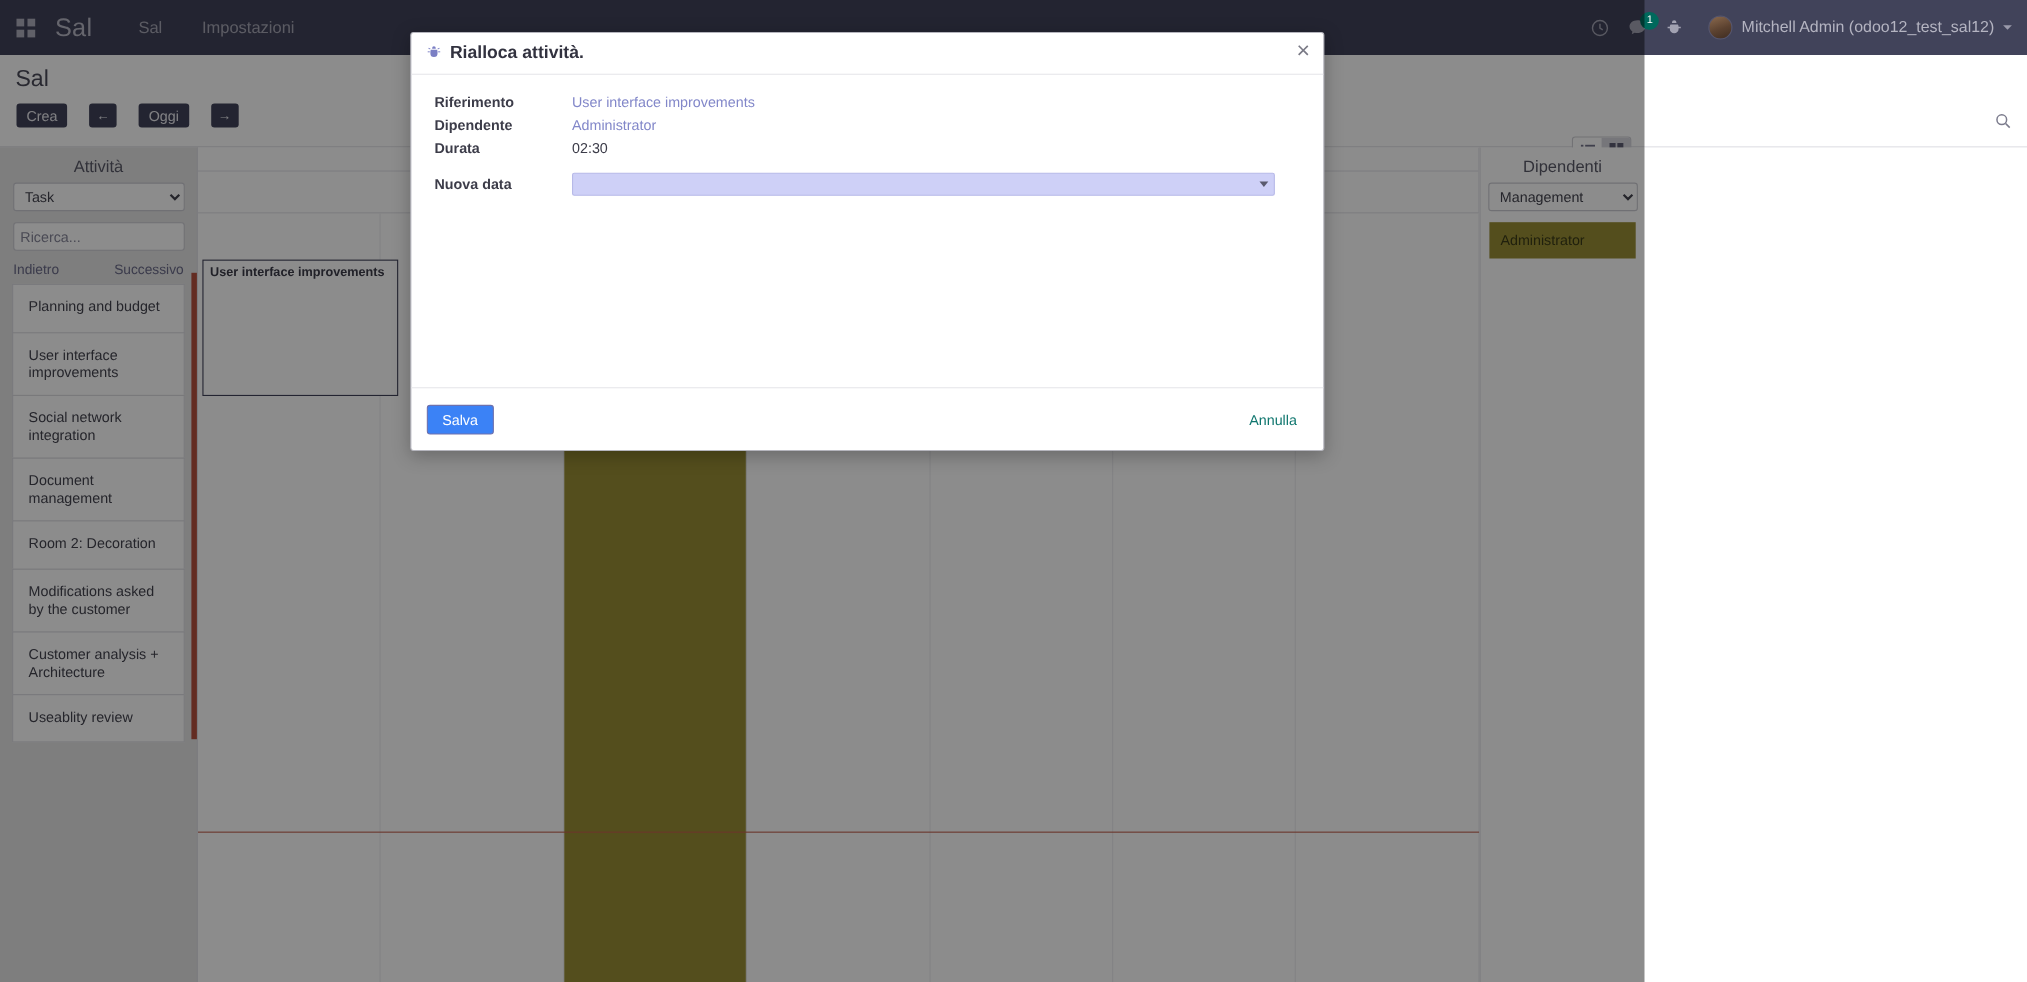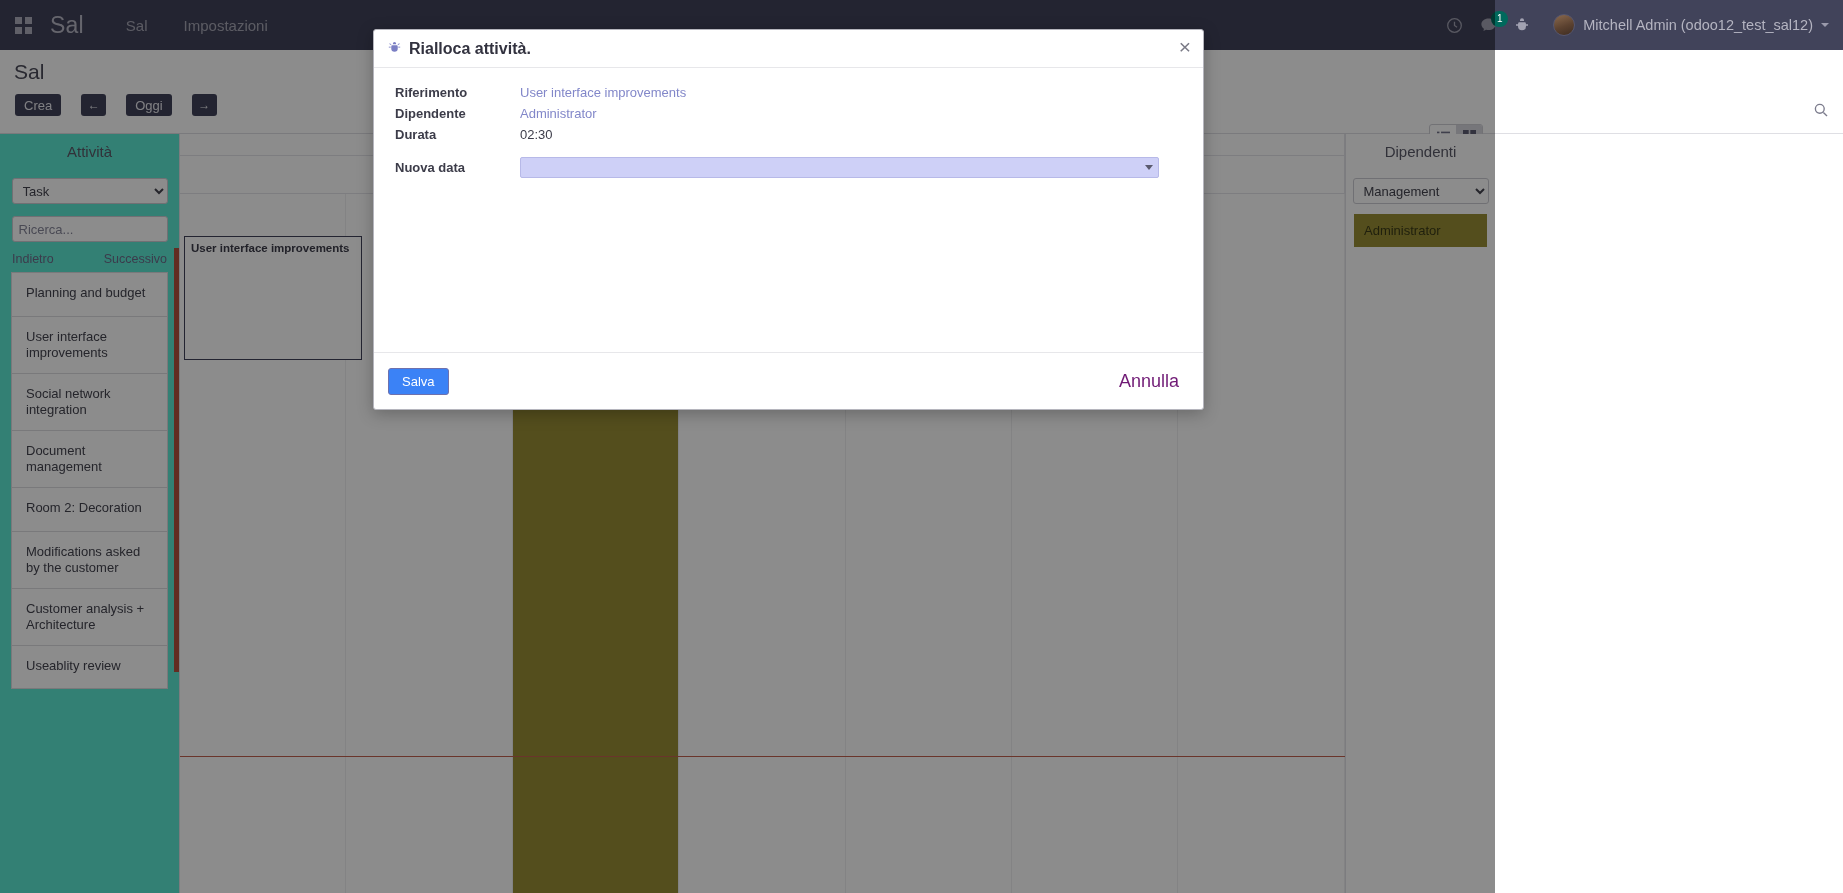--- a/index.html
+++ b/index.html
@@ -91,28 +91,28 @@
   }
   .view-btn {
     width: 26px; height: 22px; display: flex; align-items: center; justify-content: center;
     cursor: pointer; color: #73738a;
   }
   .view-btn.active { background: #d8d8de; }
 
   
   .left-pane {
     position: absolute; top: 134px; left: 0; width: 180px; bottom: 0;
-    background: #5eead4; border-right: 1px solid #e2e2e7;
+    background: #e5e5e5; border-right: 1px solid #e2e2e7;
   }
   .pane-title {
     text-align: center; font-size: 15px; color: #5a5a68;
     padding: 9px 0 6px; 
   }
   .pane-select, .pane-input {
-    display: block; width: 156px; margin: 12px auto 10px;
+    display: block; width: 156px; margin: 0 auto 10px;
     height: 26px; border: 1px solid #cdcdd4; border-radius: 3px;
     font-size: 13px; color: #44444f; padding: 0 6px;
     background: #fff; font-family: "Liberation Sans", sans-serif;
   }
   .pane-input::placeholder { color: #87879a; }
   .pager { display: flex; justify-content: space-between; padding: 0 12px 6px; }
   .pager a { font-size: 12.5px; color: #6c6c8a; cursor: pointer; }
   .task-list { padding: 0 11px; }
   .task-card {
     border: 1px solid #dcdce1; border-bottom: none;
@@ -232,21 +232,21 @@
     display: flex; align-items: center;
     padding: 0 14px;
   }
   .btn-save {
     background: #3b82f6; color: #fff; border: 1px solid #6e71ad;
     border-radius: 3px; font-size: 13px;
     padding: 5px 13px; cursor: pointer;
     font-family: "Liberation Sans", sans-serif;
   }
   .btn-cancel {
-    margin-left: auto; font-size: 18px; color: #701a75;
+    margin-left: auto; font-size: 13px; color: #0f766e;
     cursor: pointer; padding: 5px 10px;
   }
 </style>
 </head>
 <body>
 
 <div id="app">
 
   <div class="navbar">
     <div class="nav-apps">

